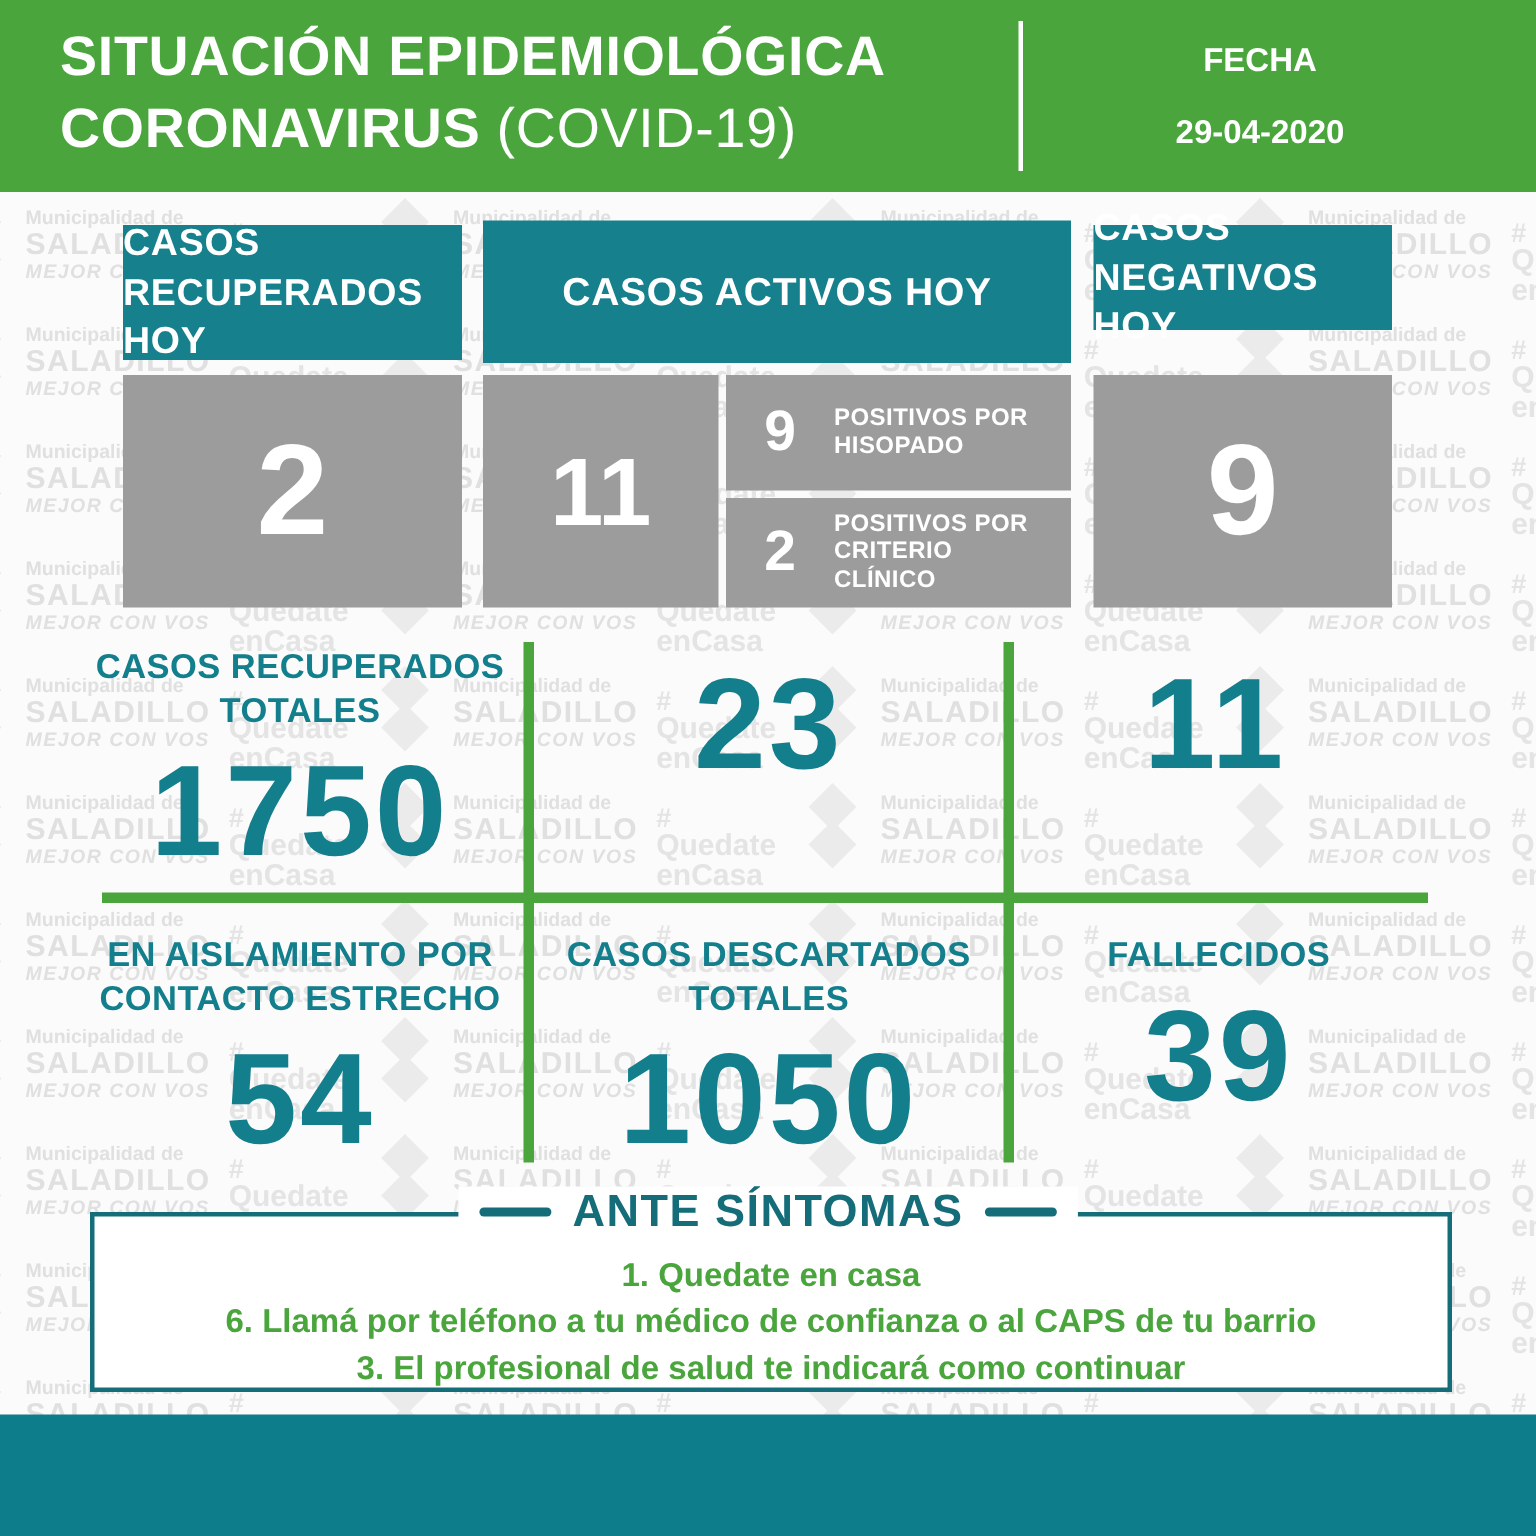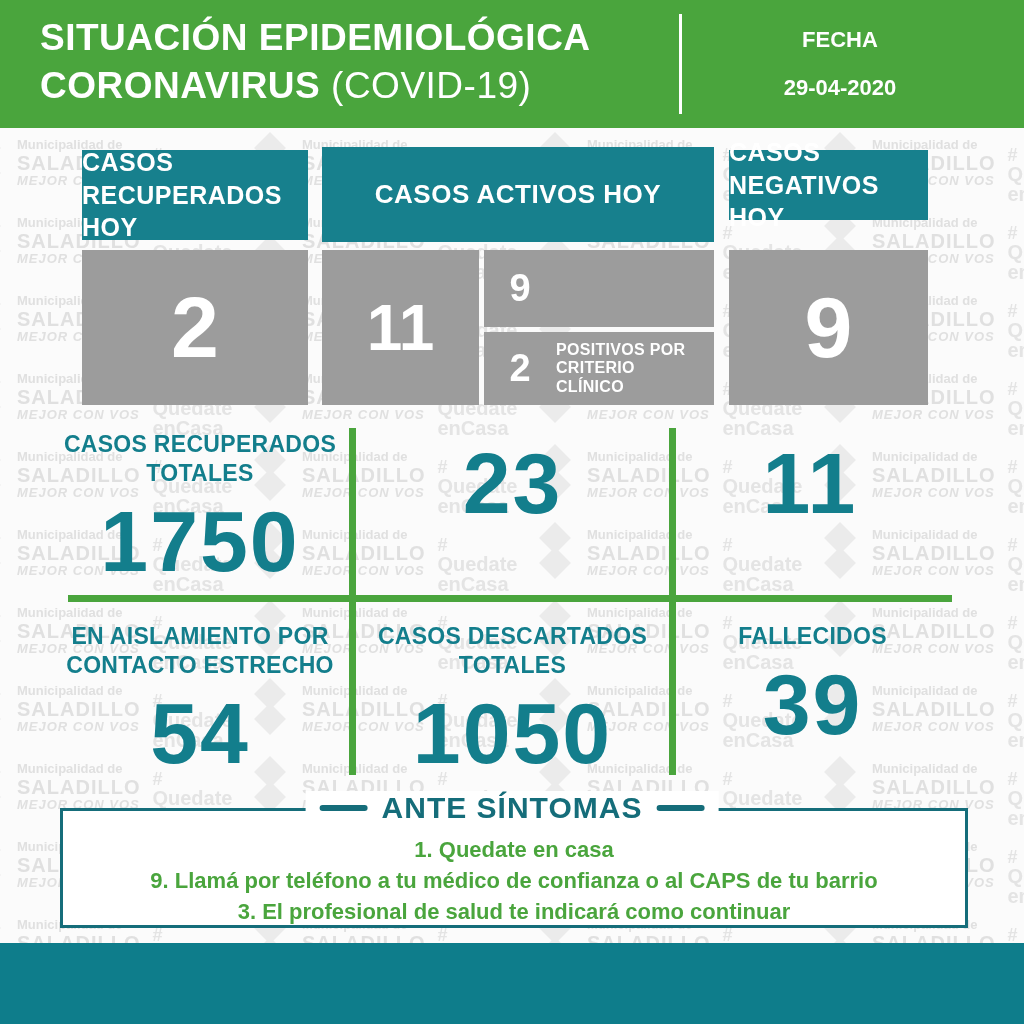--- a/index.html
+++ b/index.html
@@ -783,20 +783,21 @@
     <div class="abs card-header" style="left:82px;top:150px;width:226px;height:90px;font-size:25px;">CASOS RECUPERADOS HOY</div>
     <div class="abs card-header" style="left:322px;top:147px;width:392px;height:95px;font-size:26px;">CASOS ACTIVOS HOY</div>
     <div class="abs card-header" style="left:729px;top:150px;width:199px;height:70px;font-size:25px;">CASOS NEGATIVOS HOY</div>
 
     <div class="abs gray-box" style="left:82px;top:250px;width:226px;height:155px;font-size:86px;">2</div>
 
     <div class="abs gray-box" style="left:322px;top:250px;width:157px;height:155px;font-size:64px;">11</div>
 
     <div class="abs sub-box" style="left:484px;top:250px;width:230px;height:77px;">
       <div class="sub-num">9</div>
+      <div class="sub-label">POSITIVOS POR HISOPADO</div>
     </div>
     <div class="abs sub-box" style="left:484px;top:332px;width:230px;height:73px;">
       <div class="sub-num">2</div>
       <div class="sub-label">POSITIVOS POR CRITERIO CLÍNICO</div>
     </div>
 
     <div class="abs gray-box" style="left:729px;top:250px;width:199px;height:155px;font-size:86px;">9</div>
 
     <div class="abs green-line" style="left:349px;top:428px;width:7px;height:347px;"></div>
     <div class="abs green-line" style="left:669px;top:428px;width:7px;height:347px;"></div>
@@ -826,21 +827,21 @@
     </div>
 
     <div class="abs symptoms"></div>
     <div class="symptoms-title">
       <span class="dash"></span>
       <span>ANTE SÍNTOMAS</span>
       <span class="dash"></span>
     </div>
     <div class="symptom-items">
       <div>1. Quedate en casa</div>
-      <div>9. Llamá por teléfono a tu médico de confianza o al CAPS de tu barrio</div>
+      <div>6. Llamá por teléfono a tu médico de confianza o al CAPS de tu barrio</div>
       <div>3. El profesional de salud te indicará como continuar</div>
     </div>
 
     <div class="abs footer">
       
       
       
     </div>
 
   </div>

